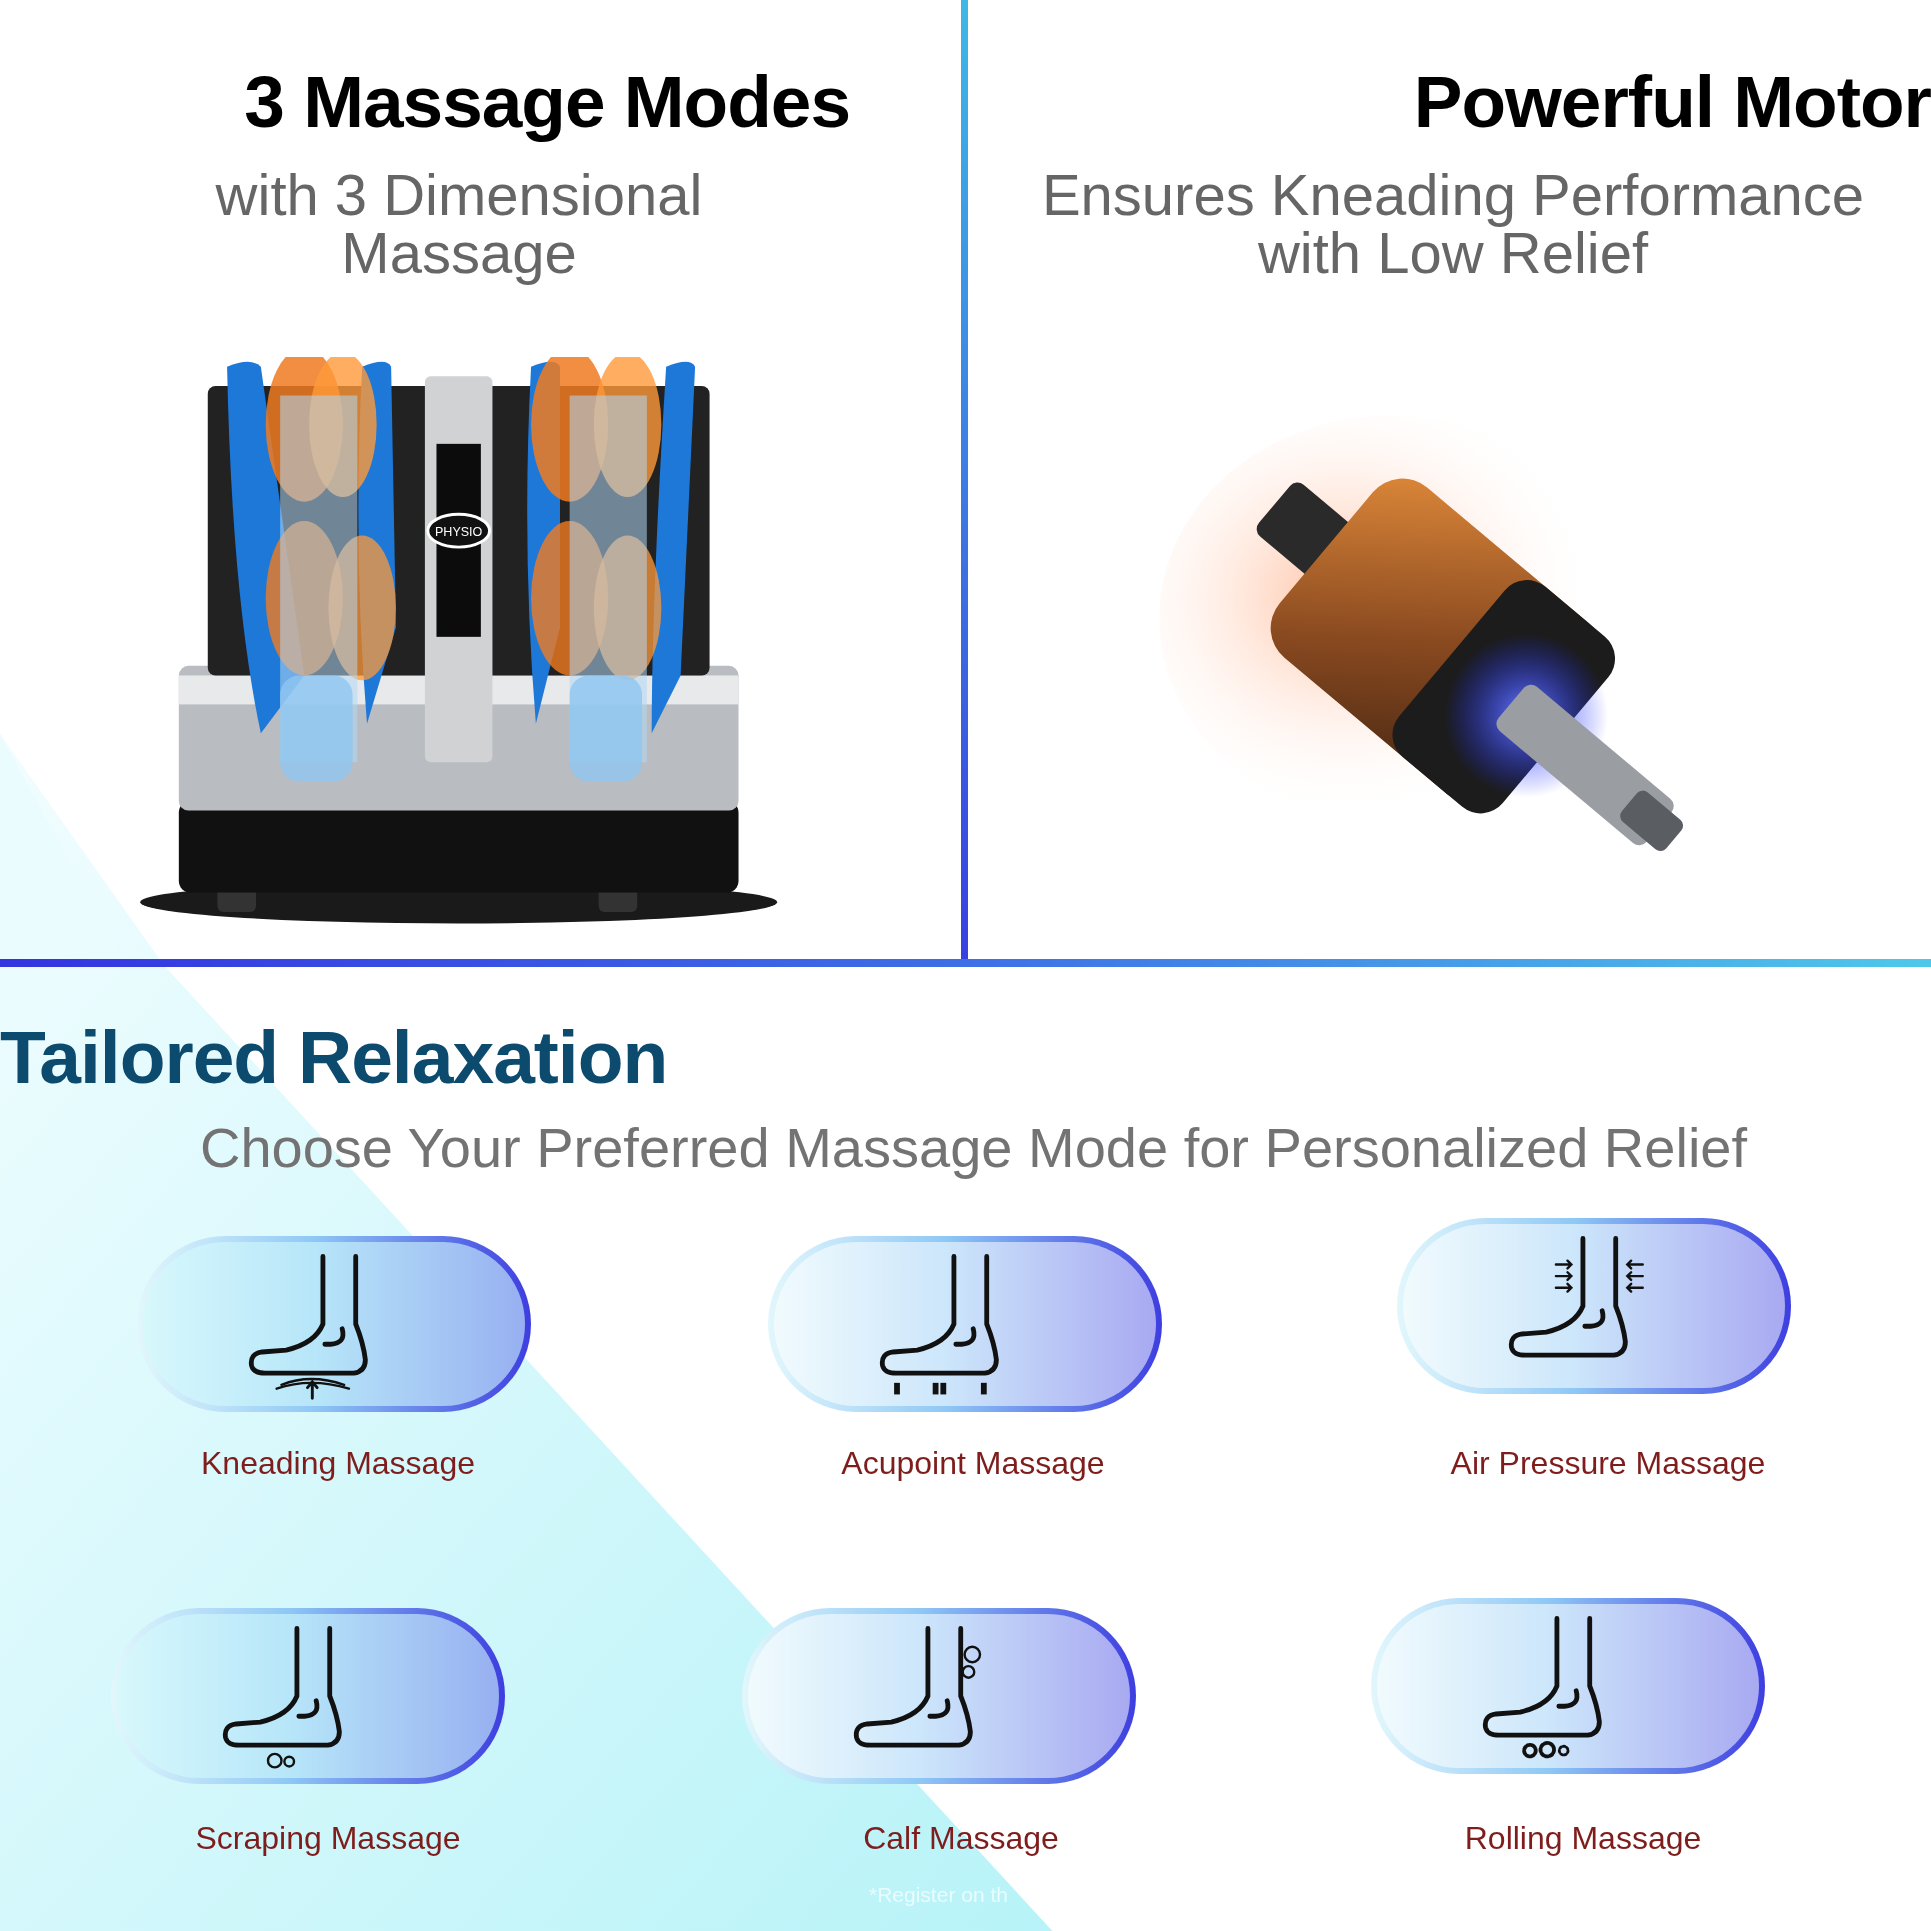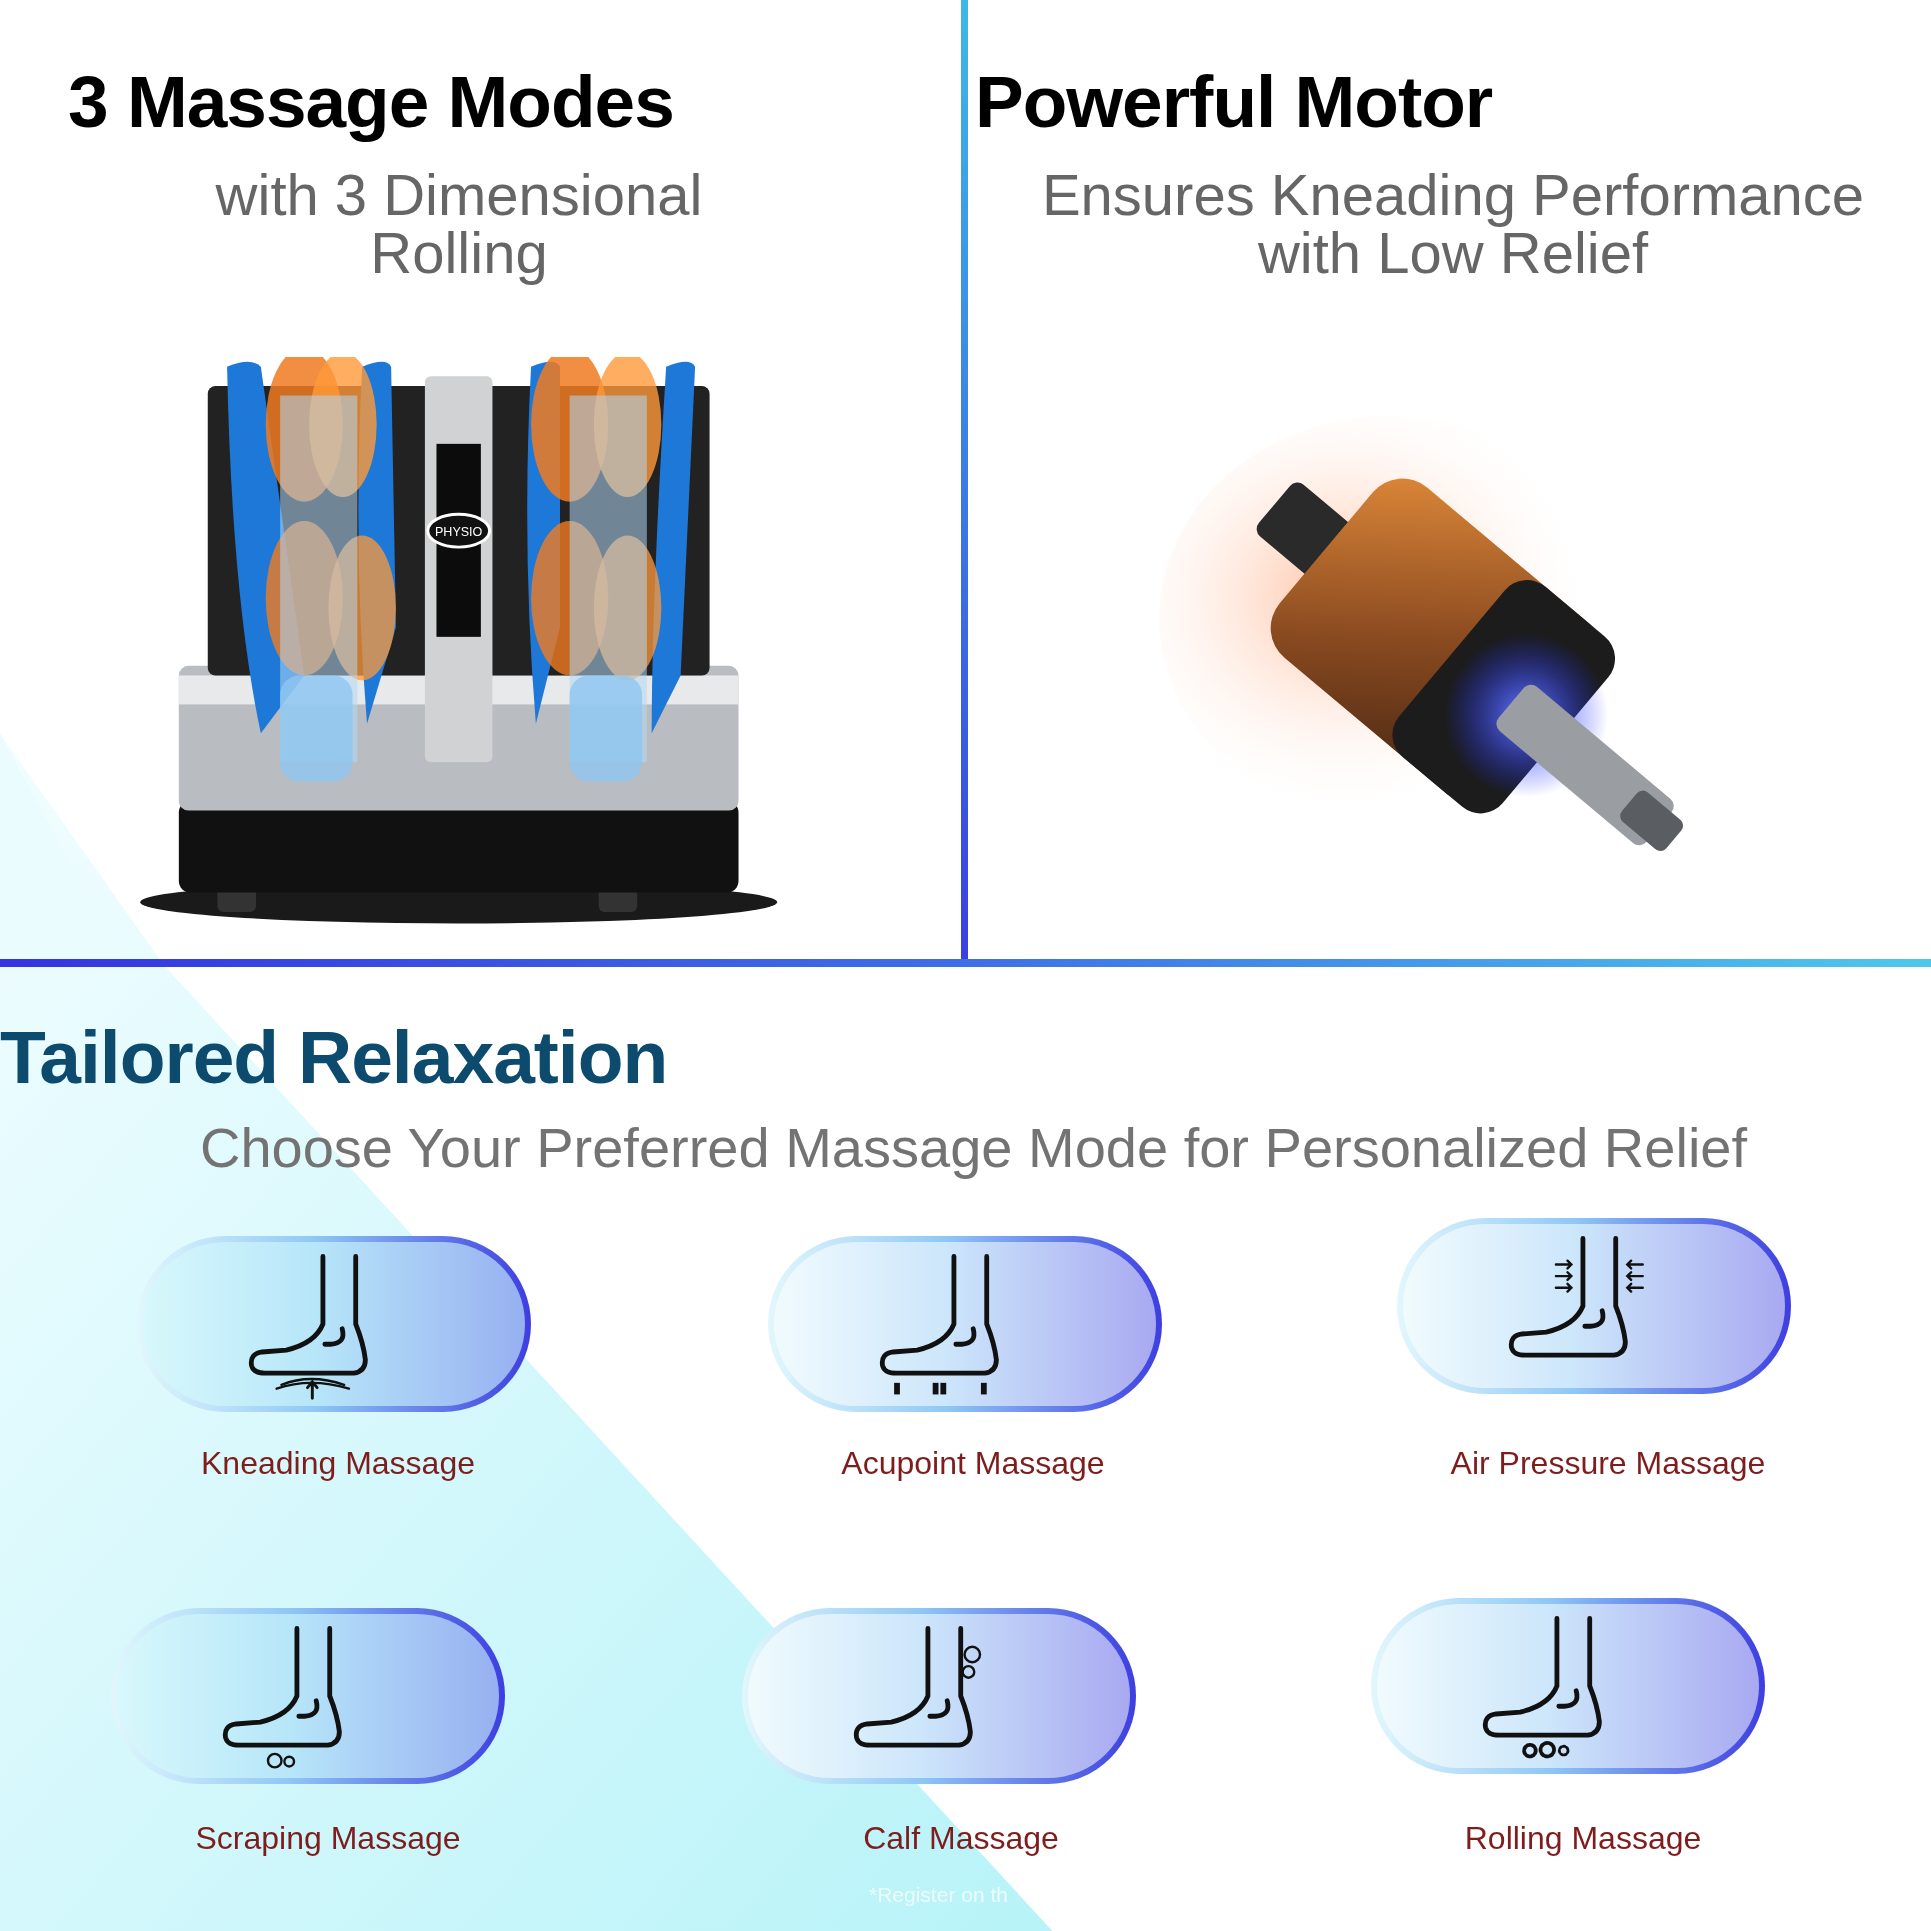--- a/index.html
+++ b/index.html
@@ -1,20 +1,20 @@
 <!DOCTYPE html>
 <html><head>
 <meta charset="utf-8">
 <style>
   html, body { margin:0; padding:0; }
   body { width:1931px; height:1931px; position:relative; overflow:hidden; background:#ffffff; font-family:"Liberation Sans", sans-serif; }
   .bg-wedge { position:absolute; left:0; top:0; width:1931px; height:1931px; pointer-events:none; }
   .vdiv { position:absolute; left:961px; top:0; width:6.8px; height:966px; background:linear-gradient(to bottom, #3fb8e6, #3a3fe0); }
   .hdiv { position:absolute; left:0; top:959px; width:1931px; height:7.7px; background:linear-gradient(to right, #3434e0, #3e6fe6 50%, #4ec8ea); }
-  .panel-title { position:absolute; text-align:left; font-weight:bold; color:#000; font-size:73px; letter-spacing:-1px; }
+  .panel-title { position:absolute; text-align:right; font-weight:bold; color:#000; font-size:73px; letter-spacing:-1px; }
   .panel-sub { position:absolute; text-align:center; color:#666; font-size:58px; line-height:58px; }
   .section-title { position:absolute; left:0; width:1931px; top:1014px; font-weight:bold; font-size:75px; color:#0c4a6e; letter-spacing:-1px; }
   .section-sub { position:absolute; left:8px; width:1931px; top:1115px; text-align:center; font-size:56px; color:#737373; }
   .pill { position:absolute; width:394px; height:176px; border-radius:92px; box-sizing:border-box; padding:5.8px; background:linear-gradient(to right, #e2f7fc, #8fc8f5 45%, #3e3ee0); }
   .pill-inner { width:100%; height:100%; border-radius:86px; background:rgba(255,255,255,0.55); display:flex; align-items:center; justify-content:center; }
   .pill-inner.cyan { background:rgba(210,250,252,0.6); }
   .pill svg { width:193px; height:164px; }
   .mode-label { position:absolute; width:502px; text-align:center; font-size:32px; color:#7f1d1d; }
   .watermark { position:absolute; left:869px; top:1883px; font-size:21px; color:rgba(255,255,255,0.7); }
   .product { position:absolute; }
@@ -31,21 +31,21 @@
   </defs>
   <polygon points="0,760 0,2000 1090,2000 170,1000" fill="url(#wg)"></polygon>
   <polygon points="0,760 130,1000 0,1000" fill="#eafcfe"></polygon>
 </svg>
 
 <div class="vdiv"></div>
 <div class="hdiv"></div>
 
 <div class="panel-title" style="left:68px;width:782px;top:60px;">3 Massage Modes</div>
 <div class="panel-sub" style="left:68px;width:782px;top:166px;">with 3 Dimensional</div>
-<div class="panel-sub" style="left:68px;width:782px;top:224px;">Rolling</div>
+<div class="panel-sub" style="left:68px;width:782px;top:224px;">Massage</div>
 
 <svg class="product" style="left:135px;top:357px;" width="657" height="579" viewBox="0 0 680 600">
   <ellipse cx="335" cy="565" rx="330" ry="22" fill="#1a1a1a"></ellipse>
   <rect x="85" y="550" width="40" height="25" rx="6" fill="#333"></rect>
   <rect x="480" y="550" width="40" height="25" rx="6" fill="#333"></rect>
   <rect x="45" y="460" width="580" height="95" rx="12" fill="#111"></rect>
   <rect x="45" y="320" width="580" height="150" rx="10" fill="#b9bcc0"></rect>
   <rect x="45" y="330" width="580" height="30" fill="#e8e9ea"></rect>
   <rect x="75" y="30" width="520" height="300" rx="8" fill="#222"></rect>
   <rect x="300" y="20" width="70" height="400" rx="6" fill="#d0d2d4"></rect>

